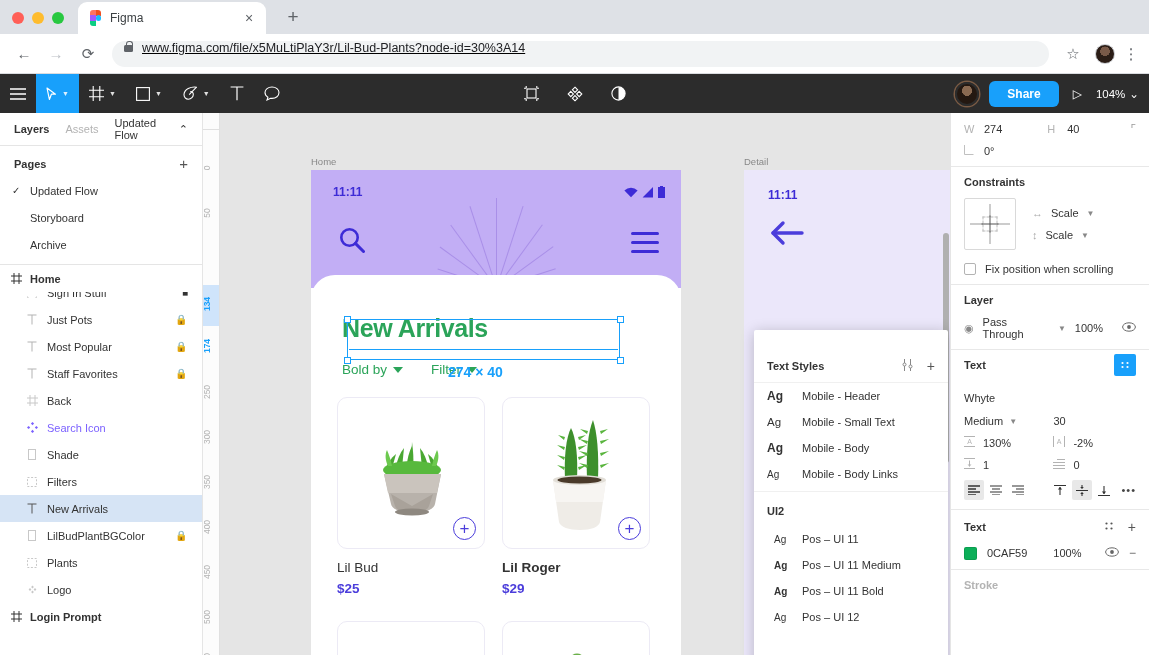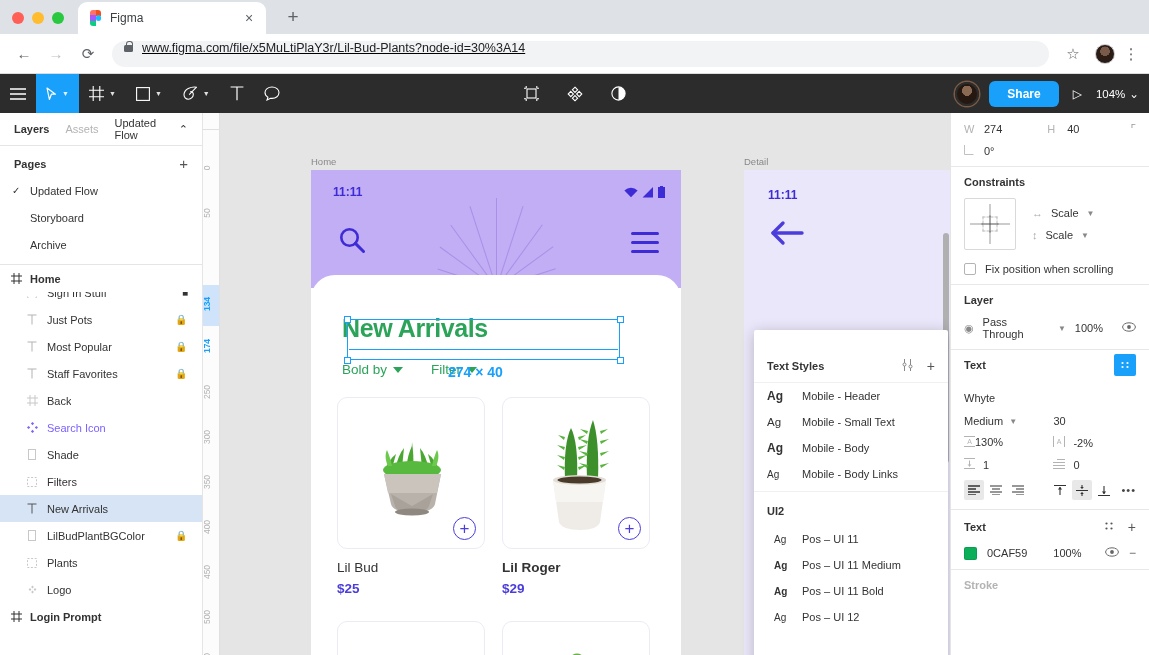--- a/index.html
+++ b/index.html
@@ -852,21 +852,21 @@
       </div>
       <div style="margin-bottom:11px">Whyte</div>
       <div class="rp-row">
         <span style="display:flex;align-items:center;gap:6px;width:52%">
           <span>Medium</span>
           <span style="color:#888;font-size:8px">▼</span>
         </span>
         <span>30</span>
       </div>
       <div class="rp-row">
-        <span style="display:flex;width:52%">
+        <span style="display:flex;align-items:center;gap:8px;width:52%">
           <span>
             <svg width="11" height="11" viewBox="0 0 11 11">
                 <g stroke="#b3b3b3" stroke-width="1">
                   <path d="M0 0.5h11M0 10.5h11"></path>
                 </g>
                 <text x="5.5" y="8" font-size="7" fill="#b3b3b3" text-anchor="middle" font-family="sans-serif">A</text>
               </svg>
           </span>
           <span>130%</span>
         </span>

